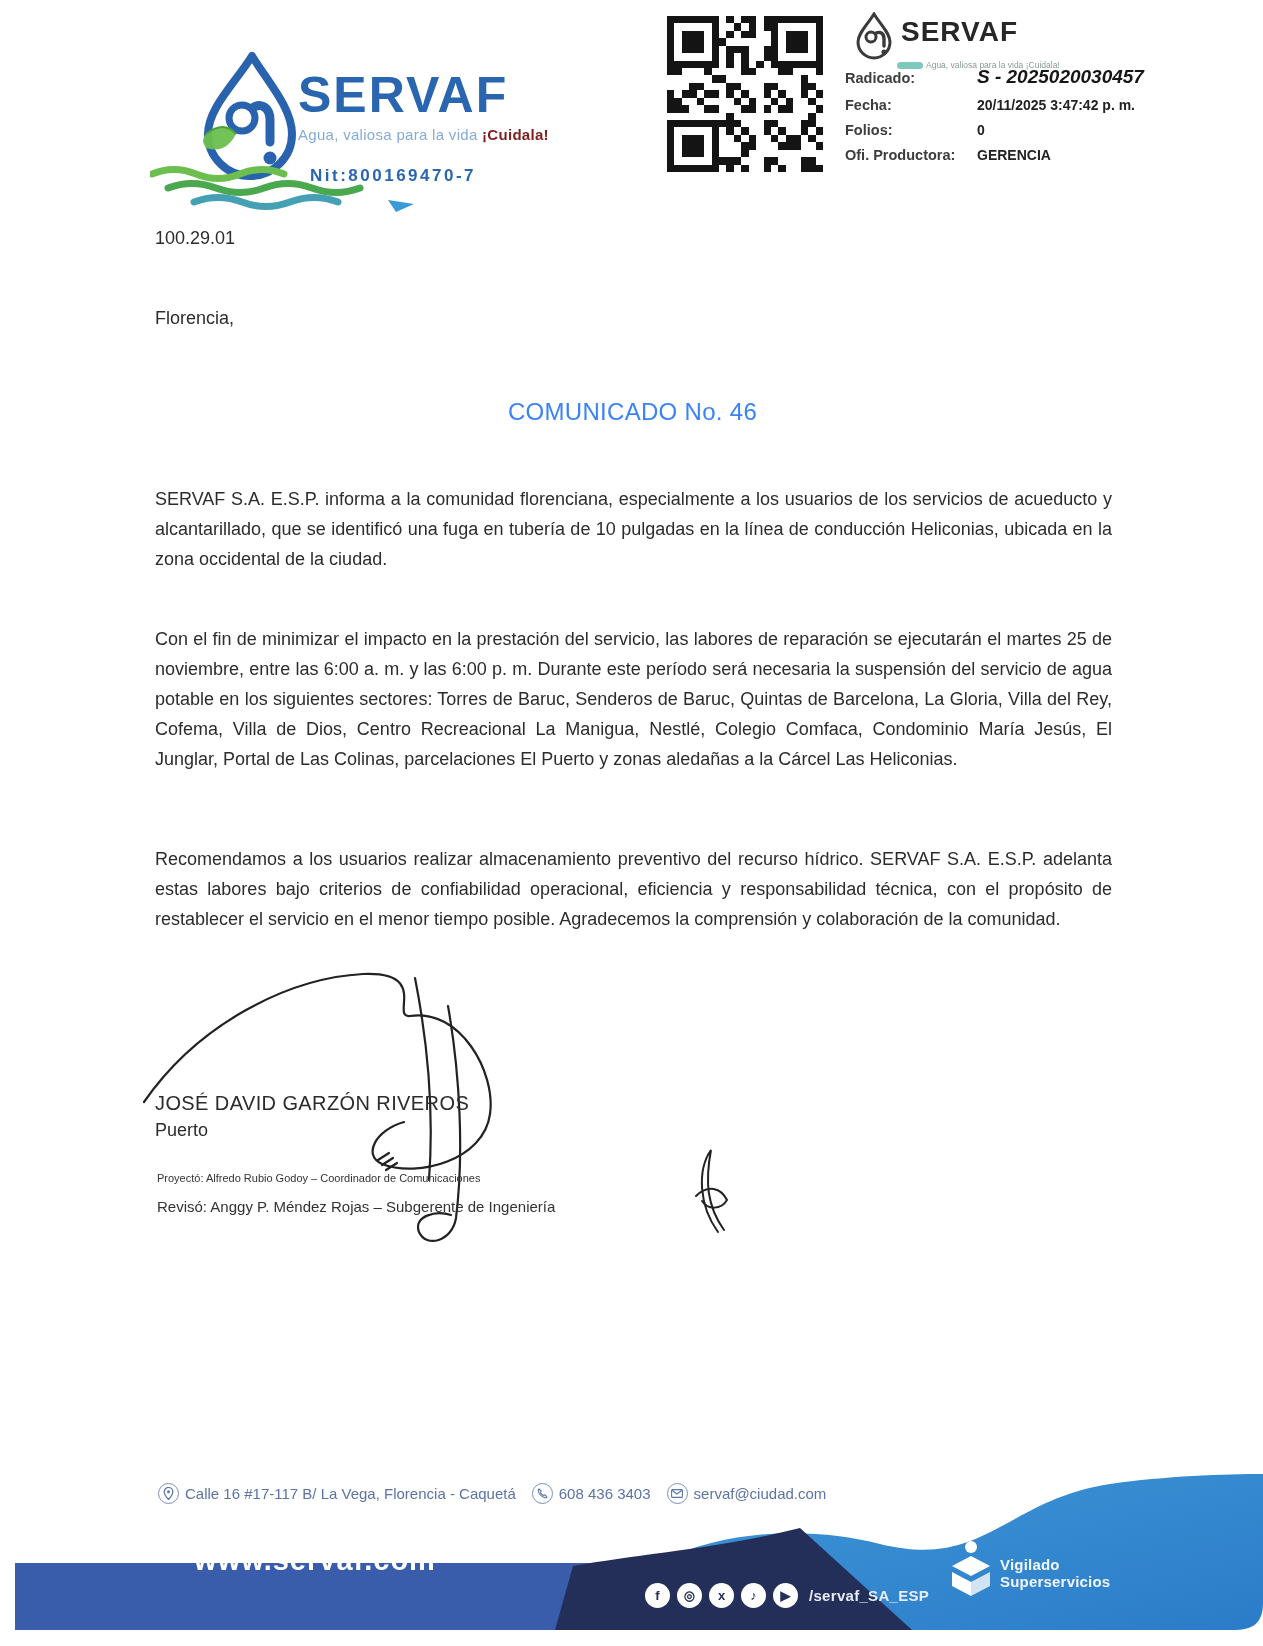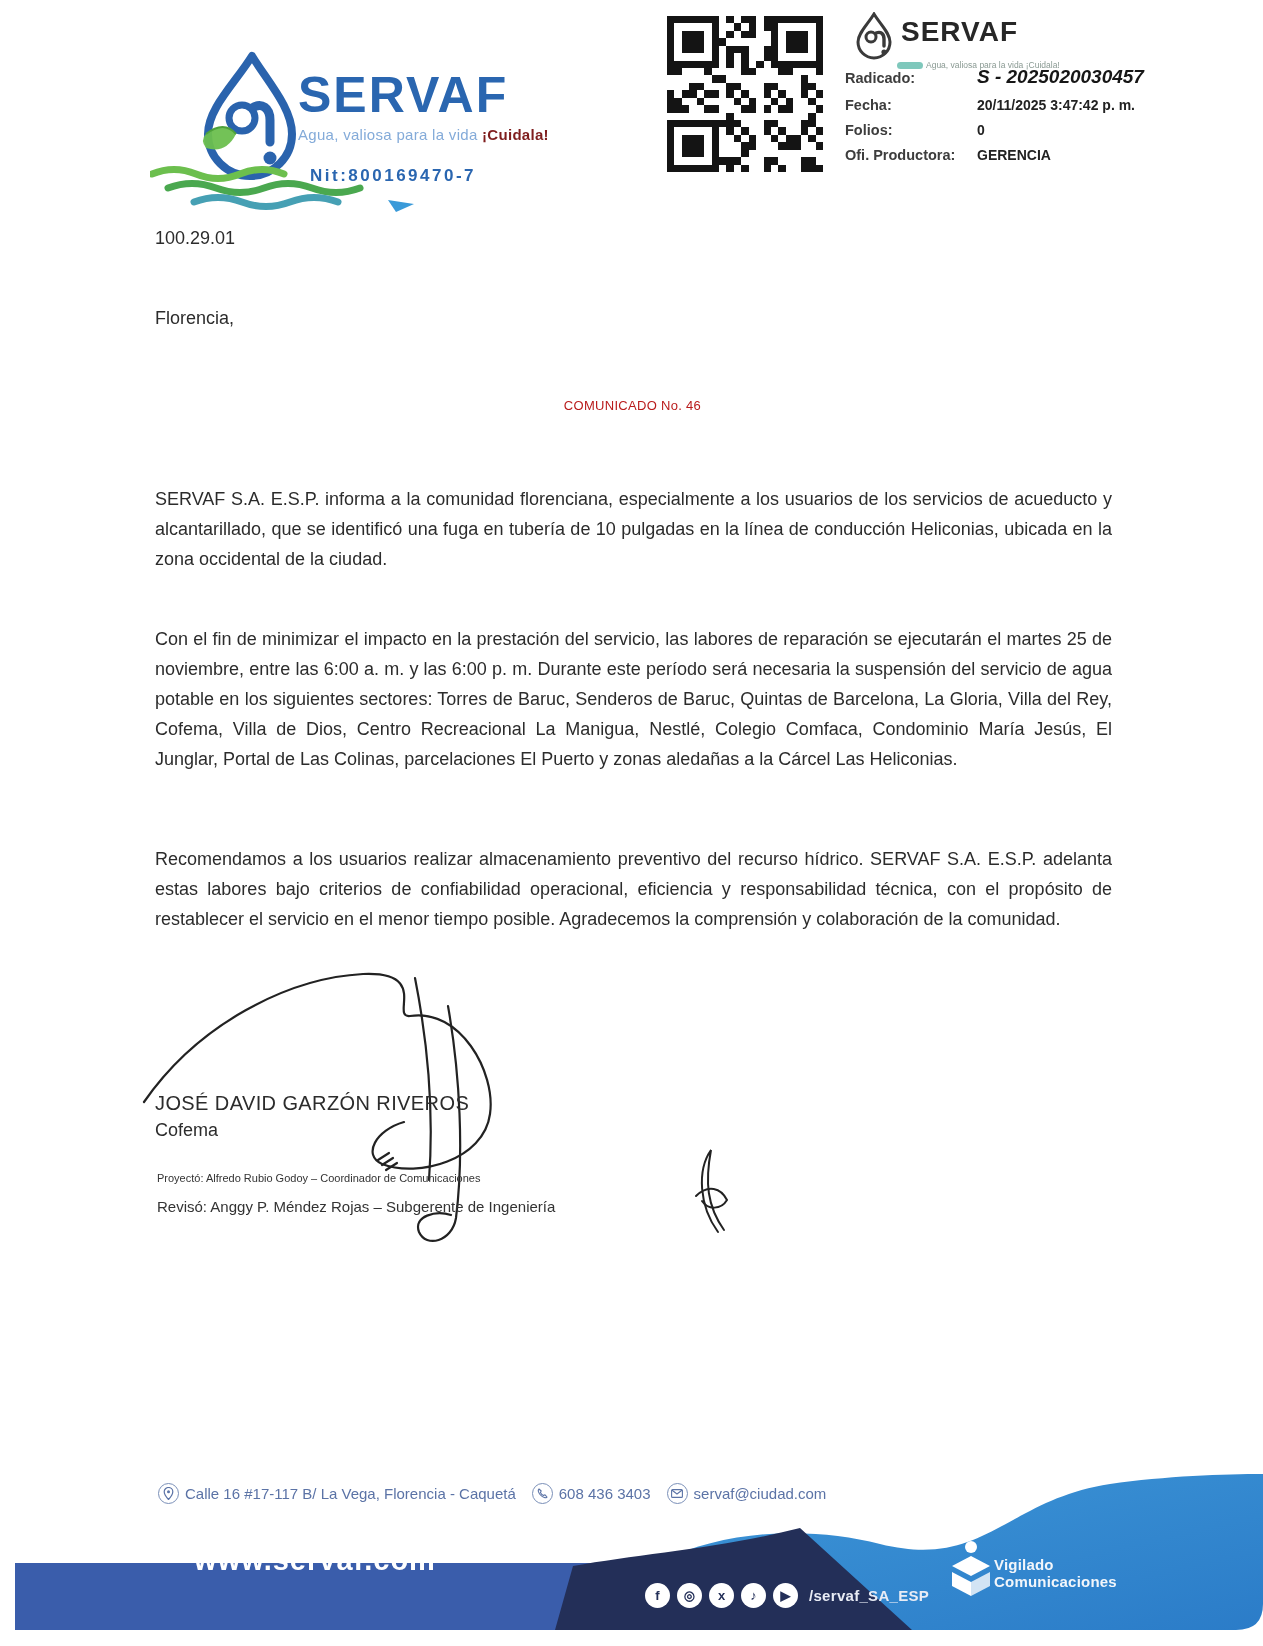--- a/index.html
+++ b/index.html
@@ -33,21 +33,21 @@
   .smudge { display:inline-block; width:26px; height:7px; background:#49b0a0; border-radius:4px; opacity:.7; vertical-align:middle; margin-right:3px; }
   .stamp-fields { }
   .stamp-row { display:flex; margin-bottom:9px; }
   .stamp-label { width:132px; font-size:14.5px; font-weight:bold; color:#3d3d3d; }
   .stamp-value { font-size:14px; font-weight:bold; color:#222; }
   .stamp-value.radicado { font-size:19px; font-style:italic; margin-top:-4px; color:#161616; }
 
   
   .ref-code   { position:absolute; left:155px; top:228px; font-size:18px; }
   .city-line  { position:absolute; left:155px; top:308px; font-size:18px; }
-  .doc-title  { position:absolute; left:155px; top:398px; width:955px; text-align:center; font-size:13px; letter-spacing:.3px; color:#b91c1c; }
+  .doc-title  { position:absolute; left:155px; top:398px; width:955px; text-align:center; font-size:24px; letter-spacing:.3px; color:#3b82f6; }
   .paragraph  { position:absolute; left:155px; width:957px; font-size:18px; line-height:30px; text-align:justify; color:#2c2c2c; }
   .p1 { top:484px; }
   .p2 { top:624px; }
   .p3 { top:844px; }
 
   
   .signature-art { position:absolute; left:138px; top:962px; }
   .signer-name { position:absolute; left:155px; top:1092px; font-size:20px; letter-spacing:.4px; }
   .signer-role { position:absolute; left:155px; top:1120px; font-size:18px; }
   .footnote-1 { position:absolute; left:157px; top:1172px; font-size:11px; color:#333; }
@@ -62,21 +62,21 @@
                  display:flex; align-items:center; justify-content:center; flex:0 0 auto; }
 
   .footer-art { position:absolute; left:0; top:1466px; }
   .website { position:absolute; left:15px; top:1544px; width:600px; text-align:center;
              font-size:29px; font-weight:bold; color:#fff; letter-spacing:1px; }
   .social-row { position:absolute; left:645px; top:1583px; display:flex; align-items:center; gap:7px; }
   .social-circle { width:25px; height:25px; border-radius:50%; background:#fff; color:#232f58;
                    display:flex; align-items:center; justify-content:center;
                    font-size:13px; font-weight:bold; }
   .social-handle { margin-left:4px; font-size:15px; font-weight:bold; color:#e8ecf5; letter-spacing:.3px; }
-  .regulator { position:absolute; left:948px; top:1540px; display:flex; align-items:center; gap:0; }
+  .regulator { position:absolute; left:948px; top:1540px; display:flex; align-items:center; gap:6px; }
   .regulator-text { font-size:15px; font-weight:bold; color:#f2f6fb; line-height:17px; letter-spacing:.2px; }
 </style>
 </head>
 <body>
 
 <div class="page">
 
   <div class="logo-block">
     <svg class="logo-drop" width="120" height="150" viewBox="0 0 120 150">
       <path d="M62 6 C 78 32, 102 58, 102 84 a 42 42 0 1 1 -84 0 C 18 58, 46 32, 62 6 Z" fill="none" stroke="#2a63ad" stroke-width="8" stroke-linejoin="round"></path>
@@ -586,21 +586,21 @@
 
   <svg class="signature-art" width="470" height="300" viewBox="0 0 470 300">
     <g fill="none" stroke="#222" stroke-width="2.2" stroke-linecap="round">
       <path d="M 6 140 C 60 62, 150 16, 225 12 C 292 9, 252 56, 272 54 C 322 46, 358 110, 352 152 C 346 198, 280 216, 244 202 C 224 193, 238 168, 266 160"></path>
       <path d="M 277 16 C 290 82, 296 150, 291 218"></path>
       <path d="M 310 44 C 322 112, 326 192, 318 256 C 314 280, 288 286, 281 270 C 275 254, 298 248, 313 253"></path>
       <path d="M 240 198 l 11 -7 m -7 12 l 11 -7 m -7 12 l 11 -7"></path>
     </g>
   </svg>
   <div class="signer-name">JOSÉ DAVID GARZÓN RIVEROS</div>
-  <div class="signer-role">Cofema</div>
+  <div class="signer-role">Puerto</div>
   <div class="footnote-1">Proyectó: Alfredo Rubio Godoy – Coordinador de Comunicaciones</div>
   <div class="footnote-2">Revisó: Anggy P. Méndez Rojas – Subgerente de Ingeniería</div>
   <svg class="paraph-art" width="52" height="92" viewBox="0 0 52 92">
     <g fill="none" stroke="#222" stroke-width="2" stroke-linecap="round">
       <path d="M 32 86 C 13 60, 11 24, 25 4 C 19 36, 21 60, 38 84"></path>
       <path d="M 10 50 C 22 38, 35 42, 41 54 C 35 64, 22 64, 16 55"></path>
     </g>
   </svg>
 
   <div class="contact-row">
@@ -657,17 +657,17 @@
 
   <div class="regulator">
     <svg width="46" height="66" viewBox="0 0 46 66">
       <circle cx="23" cy="7" r="6" fill="#fff"></circle>
       <path d="M23 16 L42 26 L23 36 L4 26 Z" fill="#fff"></path>
       <path d="M4 32 L23 42 L23 56 L4 46 Z" fill="#fff"></path>
       <path d="M42 32 L23 42 L23 56 L42 46 Z" fill="#eef4fa" opacity="0.85"></path>
     </svg>
     <div class="regulator-text">
       <div>Vigilado</div>
-      <div>Comunicaciones</div>
+      <div>Superservicios</div>
     </div>
   </div>
 
 </div>
 
 </body></html>

